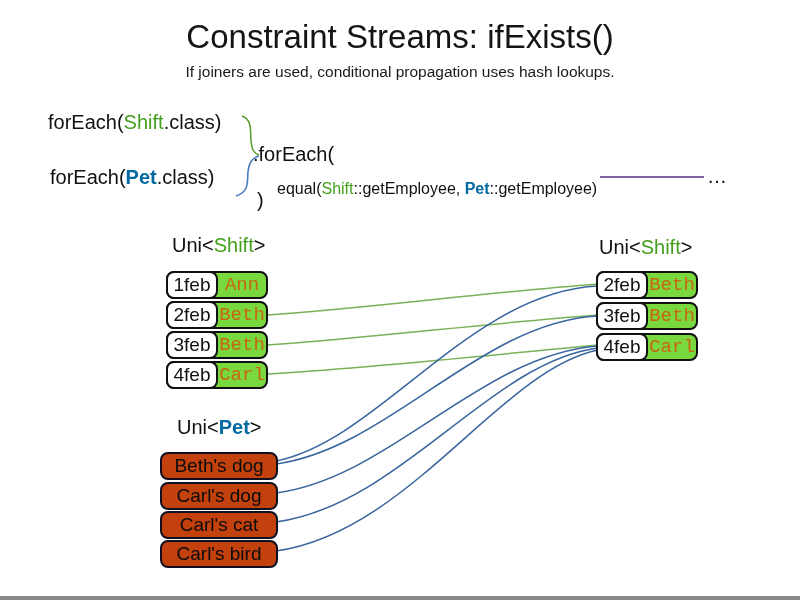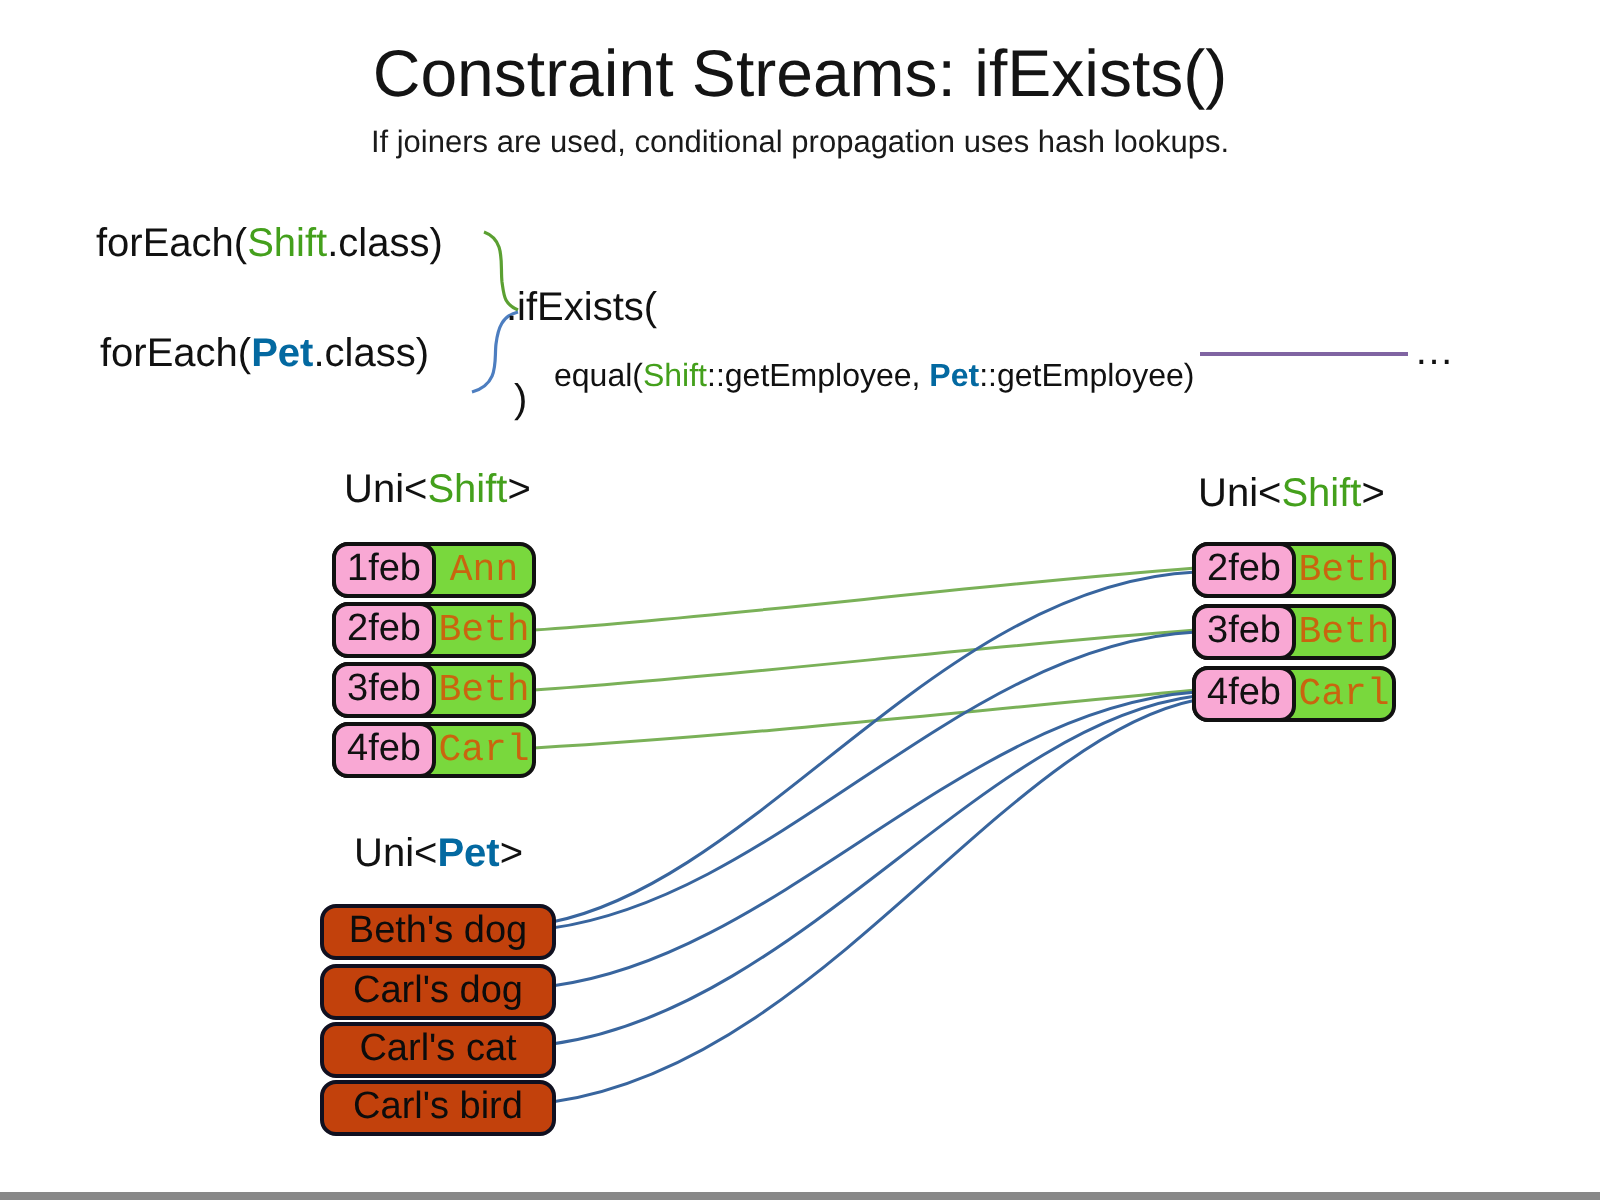--- a/index.html
+++ b/index.html
@@ -23,21 +23,21 @@
   .uni-label{font-size:20px;white-space:nowrap;}
   #left-shift-label{left:172px;top:234px;}
   #right-shift-label{left:599px;top:236px;}
   #pet-label{left:177px;top:416px;}
   .srow{
     position:absolute;width:102px;height:28px;box-sizing:border-box;
     background:#79d83d;border:2px solid #111;border-radius:8px;z-index:2;
   }
   .datebox{
     position:absolute;left:-2px;top:-2px;width:52px;height:28px;box-sizing:border-box;
-    background:#f9a8d4;border:2px solid #111;border-radius:8px;
+    background:#ffffff;border:2px solid #111;border-radius:8px;
     text-align:center;font-size:19px;line-height:24px;color:#111;
   }
   .srow .name{
     position:absolute;left:50px;right:0;top:0;text-align:center;
     font-size:19px;line-height:24px;color:#c9650f;font-family:Liberation Mono, monospace;
   }
   .pet-box{
     position:absolute;left:160px;width:118px;height:28px;box-sizing:border-box;
     background:#c2410c;border:2px solid #101020;border-radius:8px;
     text-align:center;font-size:19px;line-height:24px;color:#0c0c0c;z-index:2;
@@ -67,21 +67,21 @@
     <path d="M 276 551 C 410 532 500 370 598 350" fill="none" stroke="#38659e" stroke-width="1.5"></path>
   </svg>
 
   <div class="layer" id="title">Constraint Streams: ifExists()</div>
   <div class="layer code" id="foreach-shift"><span>forEach(</span><span class="green-text">Shift</span><span>.class)</span></div>
 
   <div class="layer" id="subtitle">If joiners are used, conditional propagation uses hash lookups.</div>
 
   <div class="layer code" id="foreach-pet"><span>forEach(</span><span class="blue-text">Pet</span><span>.class)</span></div>
 
-  <div class="layer code" id="if-exists">.ifExists(</div>
+  <div class="layer code" id="if-exists">.forEach(</div>
 
   <div class="layer" id="equal-line"><span>equal(</span><span class="green-text">Shift</span><span>::getEmployee, </span><span class="blue-text">Pet</span><span>::getEmployee)</span></div>
 
   <div class="layer code" id="close-paren">)</div>
   <div class="layer" id="ellipsis">…</div>
 
   <div class="layer uni-label" id="left-shift-label"><span>Uni&lt;</span><span class="green-text">Shift</span><span>&gt;</span></div>
 
   <div class="layer uni-label" id="right-shift-label"><span>Uni&lt;</span><span class="green-text">Shift</span><span>&gt;</span></div>
 

